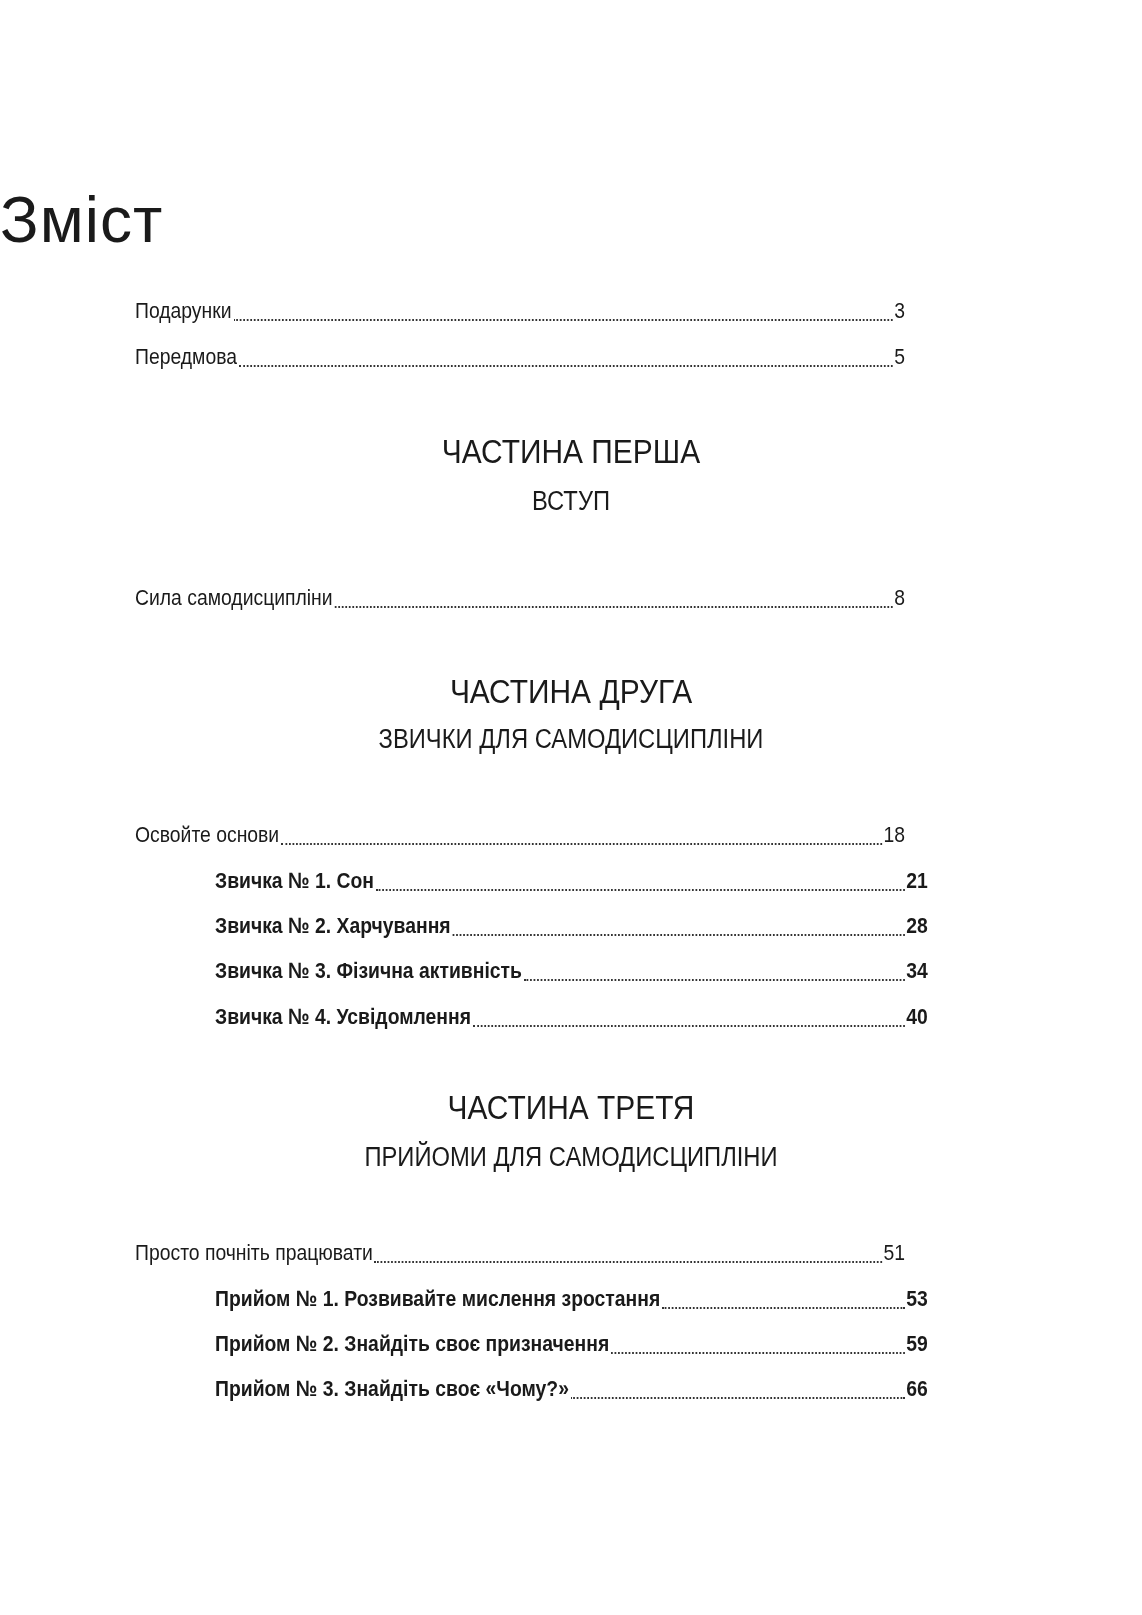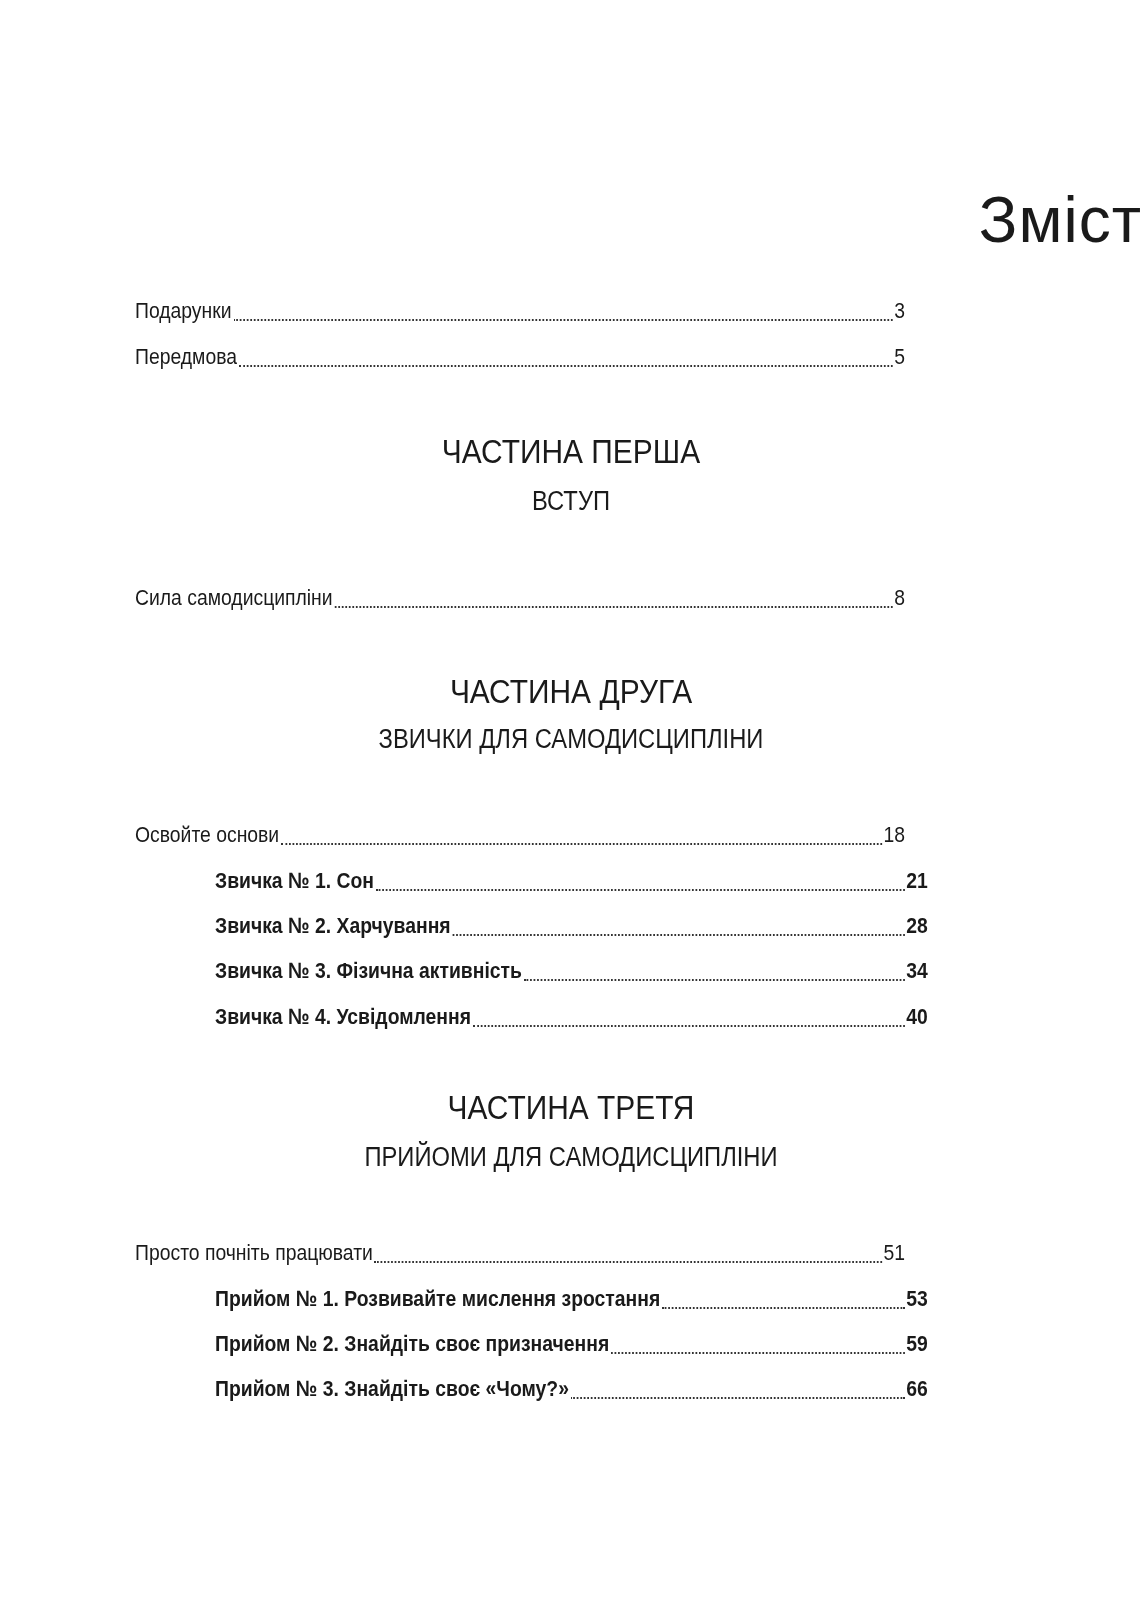--- a/index.html
+++ b/index.html
@@ -1,18 +1,18 @@
 <!DOCTYPE html>
 <html><head>
   <meta charset="utf-8">
   <style>
     html, body { margin:0; padding:0; background:#ffffff; }
     body { width:1142px; height:1615px; position:relative; overflow:hidden;
       font-family:"Liberation Sans", "DejaVu Sans", sans-serif; color:#1a1a1a; }
-    .title { position:absolute; top:140px; left:0; width:1142px; text-align:right;
+    .title { position:absolute; top:140px; left:0; width:1142px; text-align:left;
       font-size:64px; font-weight:normal; letter-spacing:1px; }
     .row { position:absolute; left:135px; width:875px; height:30px; display:flex;
       align-items:baseline; font-size:22px; transform:scaleX(0.88); transform-origin:left; }
     .row.sub { left:215px; width:810px; font-weight:bold; }
     .row .label { white-space:nowrap; }
     .row .dots { flex:1; overflow:hidden; white-space:nowrap; margin:0 2px;
       border-bottom:2px dotted #333; height:0; align-self:flex-end; margin-bottom:7px; }
     .row .page { white-space:nowrap; }
     .part { position:absolute; left:0; width:1142px; text-align:center; font-size:34px;
       transform:scaleX(0.88); transform-origin:center; }

